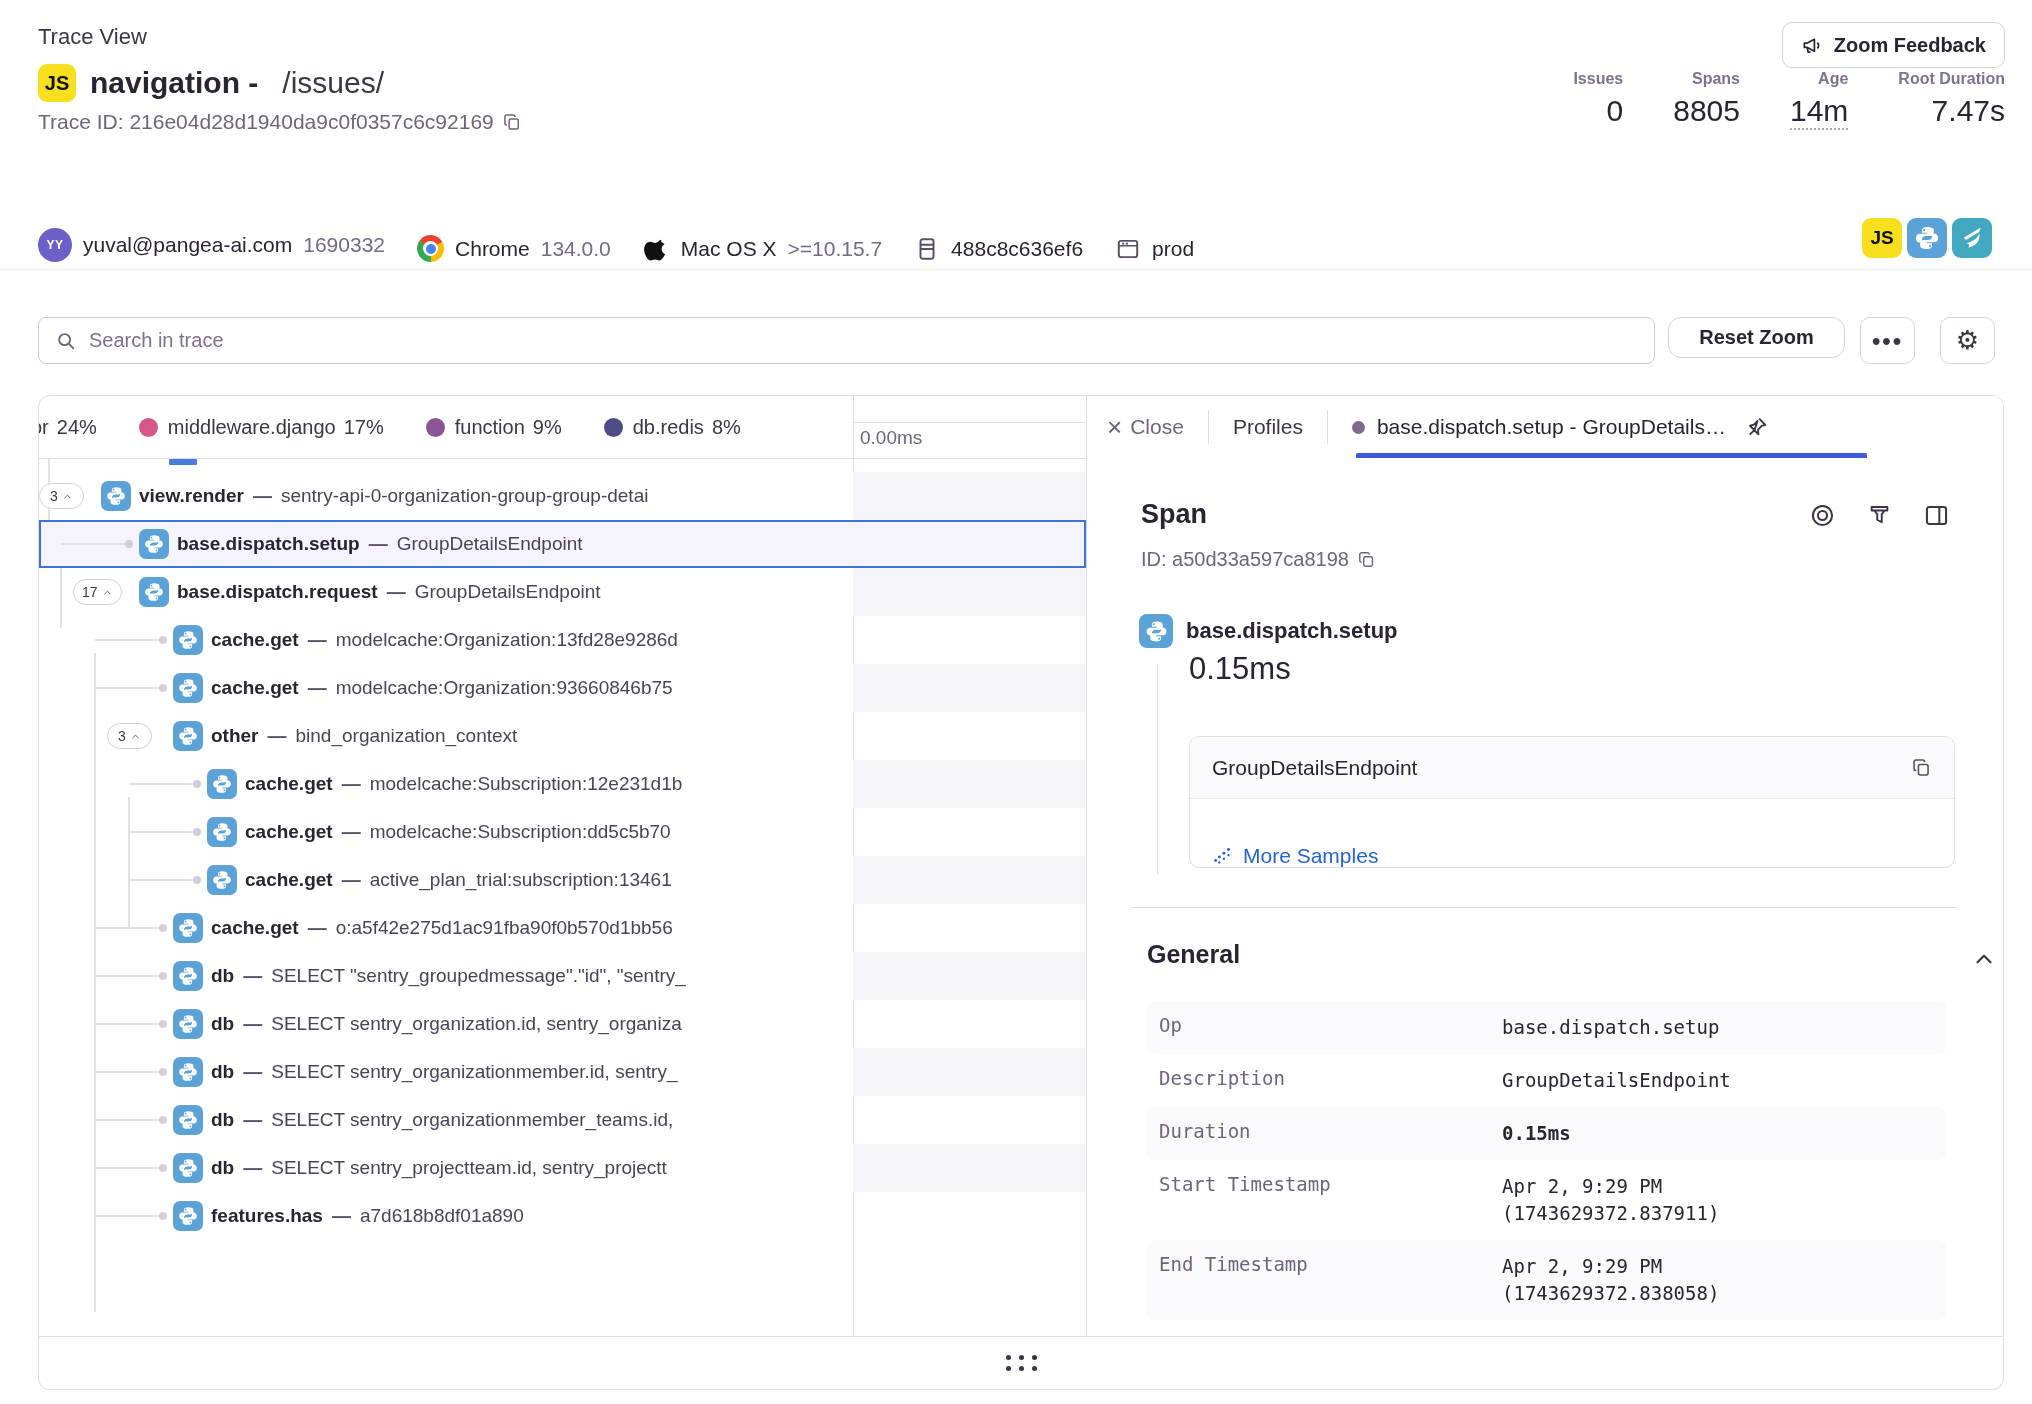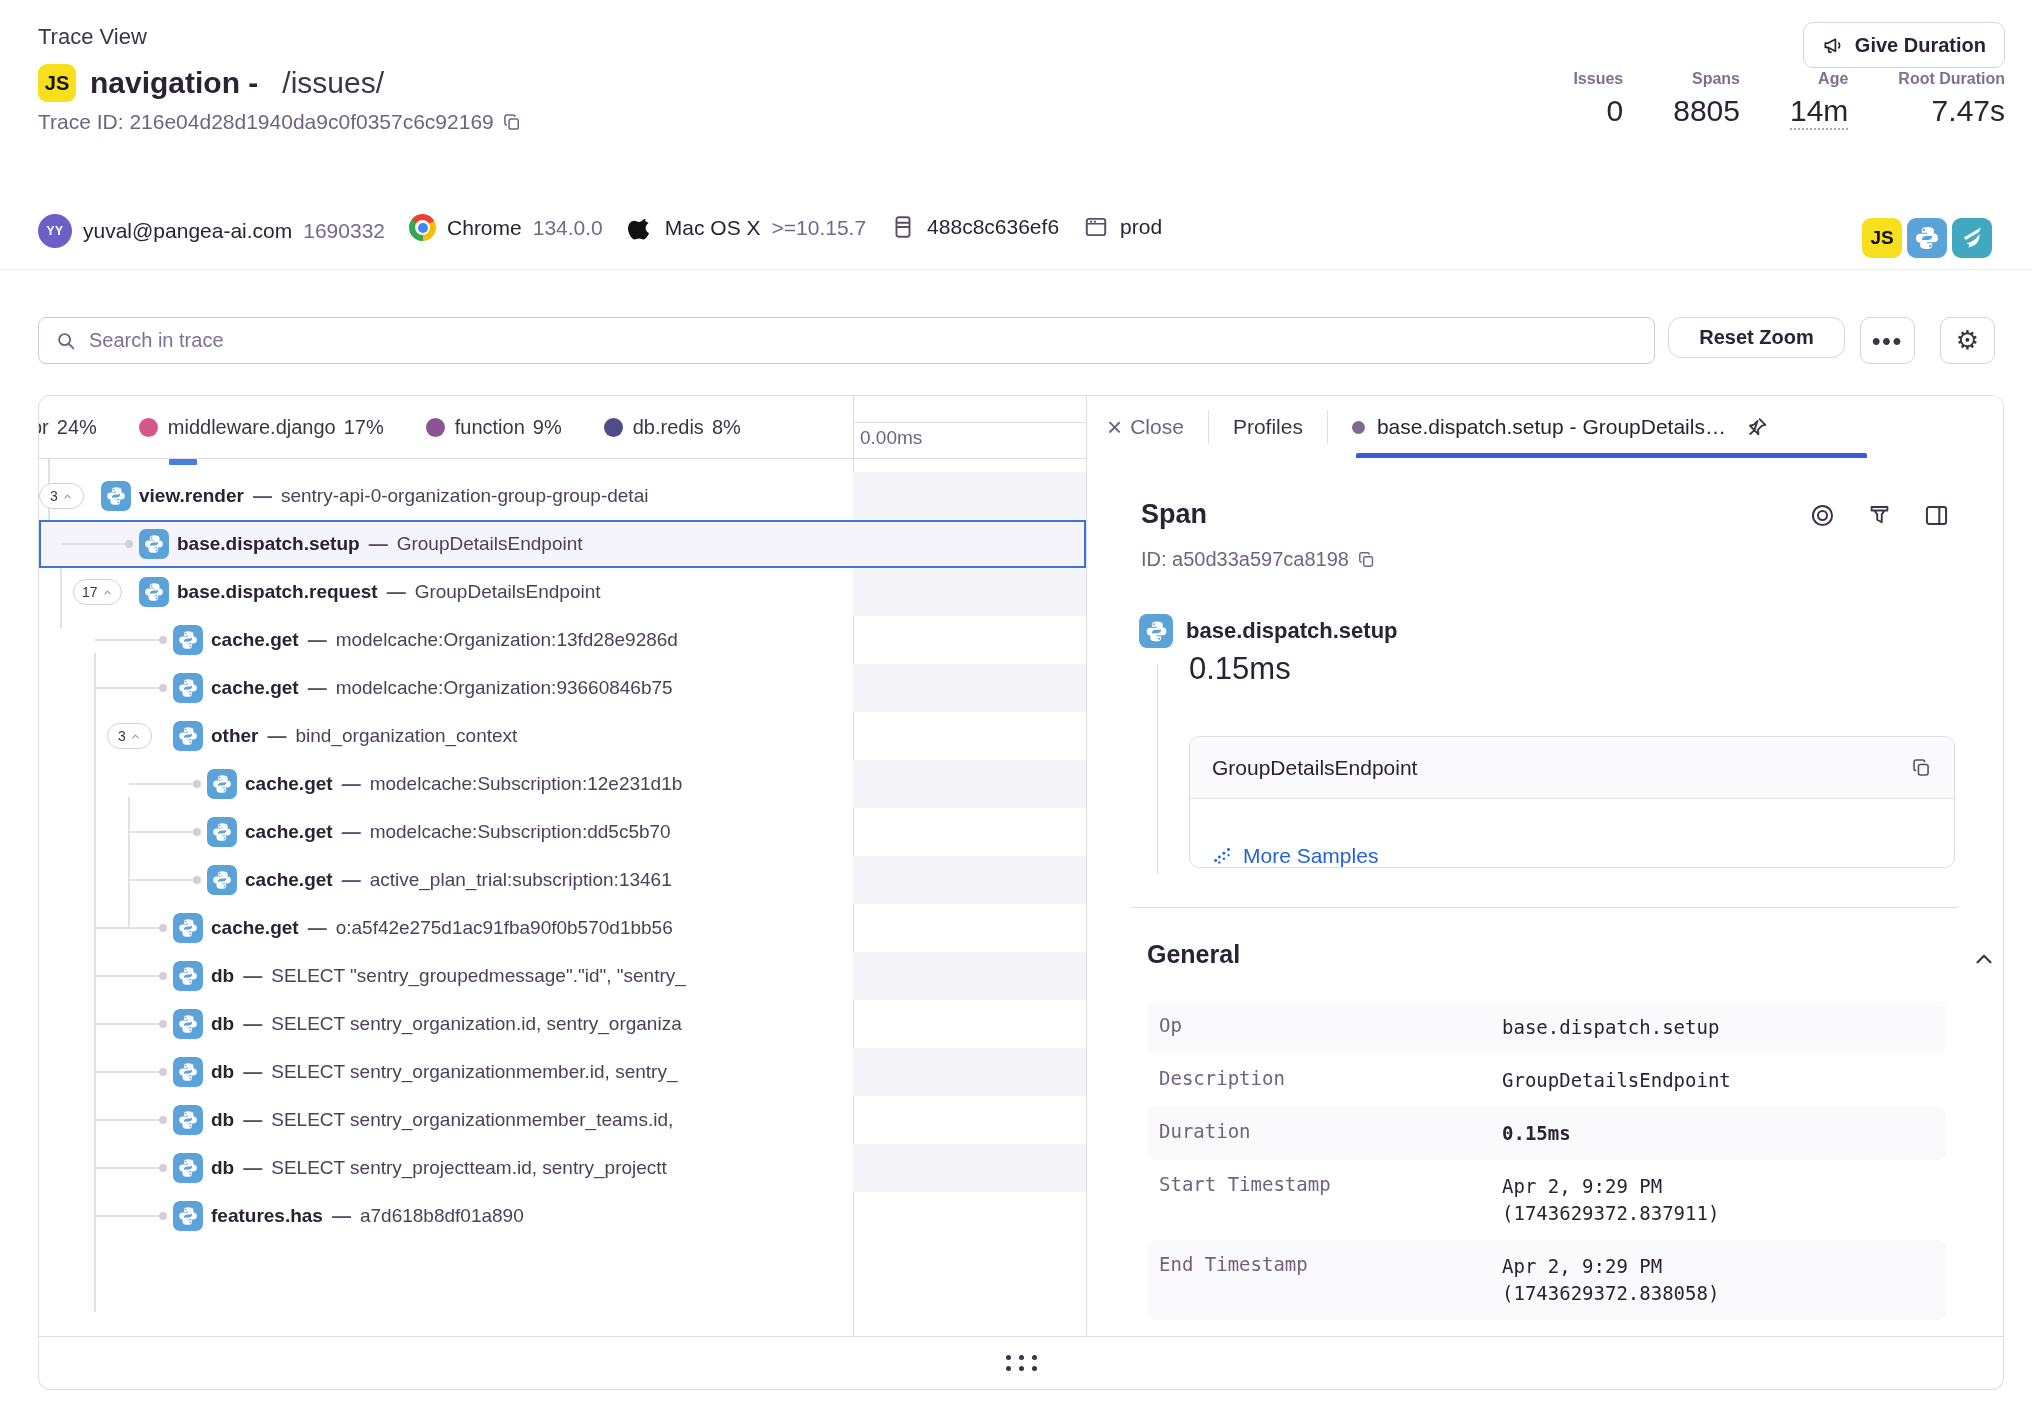--- a/index.html
+++ b/index.html
@@ -22,21 +22,21 @@
   .feedback-btn { right:27px; top:22px; height:46px; padding:0 18px; border:1px solid #d8d2de;
     border-radius:10px; background:#fff; display:flex; align-items:center; gap:10px;
     font-size:20px; font-weight:700; color:#2b2233; cursor:pointer; }
   .stats-row { right:27px; top:70px; display:flex; gap:50px; }
   .stat { display:flex; flex-direction:column; align-items:flex-end; gap:6px; }
   .stat .lbl { font-size:16px; font-weight:600; color:#80708f; }
   .stat .val { font-size:30px; font-weight:400; color:#2b2233; }
   .stat .val.dotted { border-bottom:2px dotted #b0a8ba; }
 
   
-  .meta-row { left:38px; top:214px; height:48px; display:flex; align-items:flex-start; gap:24px; }
+  .meta-row { left:38px; top:214px; height:48px; display:flex; align-items:flex-end; gap:32px; }
   .meta-item { display:flex; align-items:center; gap:11px; font-size:21px; color:#2b2233; }
   .meta-item .sub { color:#76688a; }
   .avatar { width:34px; height:34px; border-radius:50%; background:#6c5fc7; color:#fff;
     font-size:12px; font-weight:700; display:flex; align-items:center; justify-content:center; letter-spacing:.5px; }
   .chrome-ic { width:27px; height:27px; border-radius:50%; position:relative;
     background:conic-gradient(from -55deg, #ea4335 0 115deg, #fbbc05 115deg 235deg, #34a853 235deg 360deg); }
   .chrome-ic::before { content:""; position:absolute; inset:6px; border-radius:50%; background:#fff; }
   .chrome-ic::after { content:""; position:absolute; inset:8.5px; border-radius:50%; background:#4285f4; }
   .platform-badges { right:40px; top:218px; display:flex; gap:5px; }
   .pbadge { width:40px; height:40px; border-radius:9px; display:flex; align-items:center; justify-content:center; }
@@ -223,21 +223,21 @@
     <span>Trace ID: 216e04d28d1940da9c0f0357c6c92169</span>
     <svg class="ic" width="20" height="20" style="color:#71637e">
         <use href="#copy"></use>
       </svg>
   </div>
 
   <button class="abs feedback-btn">
     <svg class="ic" width="23" height="23" style="color:#2b2233">
         <use href="#megaphone"></use>
       </svg>
-    <span>Give Duration</span>
+    <span>Zoom Feedback</span>
   </button>
 
   <div class="abs stats-row" id="stats-row">
       <div class="stat">
       <span class="lbl">Issues</span>
       <span class="val">0</span>
     </div>
       <div class="stat">
       <span class="lbl">Spans</span>
       <span class="val">8805</span>

